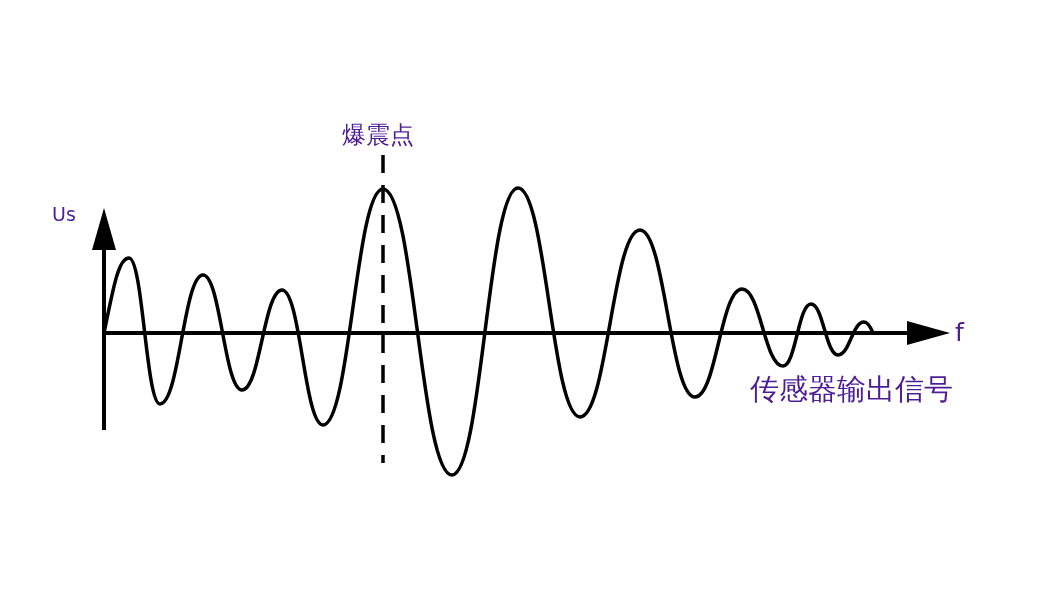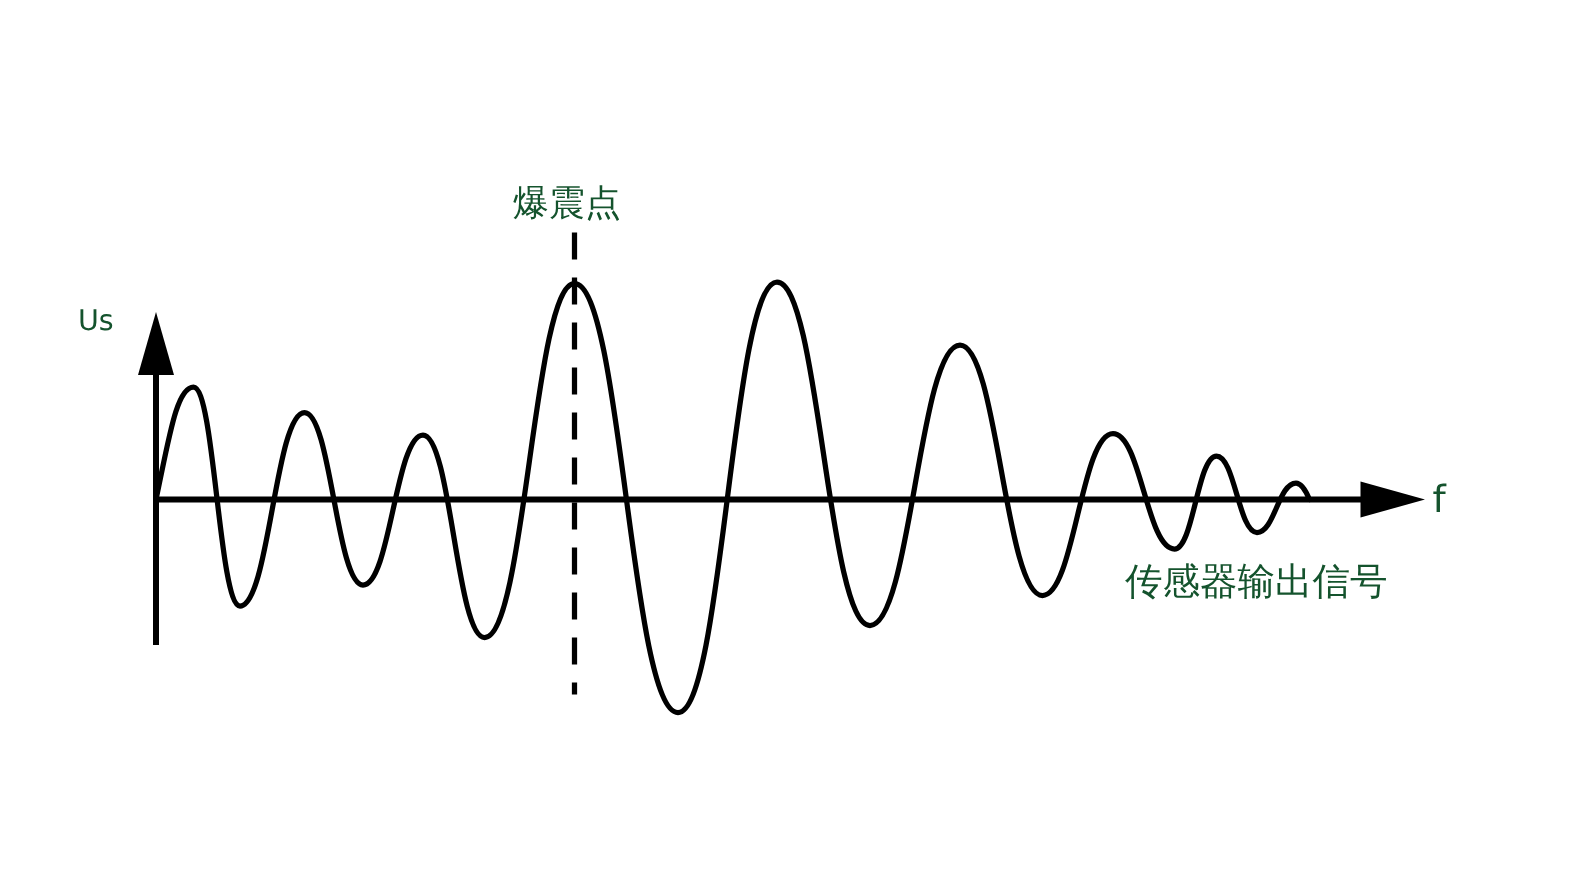--- a/index.html
+++ b/index.html
@@ -16,21 +16,21 @@
     }
     #diagram {
       position: absolute;
       left: 0;
       top: 0;
       width: 1064px;
       height: 591px;
     }
     .label {
       position: absolute;
-      color: #14532d;
+      color: #4c1d95;
       white-space: nowrap;
       line-height: 1;
     }
     .y-label {
       left: 52px;
       top: 205px;
       font-size: 19px;
     }
     .x-label {
       left: 955px;
@@ -38,21 +38,21 @@
       font-size: 25px;
     }
     .knock-label {
       left: 342px;
       top: 123px;
       font-size: 24px;
     }
     .signal-label {
       left: 750px;
       top: 375px;
-      font-size: 25px;
+      font-size: 29px;
     }
   </style>
 </head>
 <body>
 
 <svg id="diagram" width="1064" height="591" viewBox="0 0 1064 591" xmlns="http://www.w3.org/2000/svg">
 
   <path id="waveform" fill="none" stroke="#000" stroke-width="3.5" stroke-linejoin="round" stroke-linecap="round" d="M 104 333 C 112.75 291.75, 117.75 258, 129 258 C 142.95 258, 146.05 404, 160 404 C 179.35 404, 183.65 275, 203 275 C 220.55 275, 224.45 390, 242 390 C 260 390, 264 290, 282 290 C 300.45 290, 304.55 425, 323 425 C 350 425, 356 189, 383 189 C 414.05 189, 420.95 475, 452 475 C 481.7 475, 488.3 188, 518 188 C 545.9 188, 552.1 417, 580 417 C 607 417, 613 230, 640 230 C 664.75 230, 670.25 397, 695 397 C 716.15 397, 720.85 289, 742 289 C 760.45 289, 764.55 366, 783 366 C 795.6 366, 798.4 304, 811 304 C 823.15 304, 825.85 355, 838 355 C 849.7 355, 852.3 322, 864 322 C 868.05 322, 871.2 328.6, 873 333"></path>
 
   <line id="y-axis-line" x1="104" y1="430" x2="104" y2="248" stroke="#000" stroke-width="4"></line>

